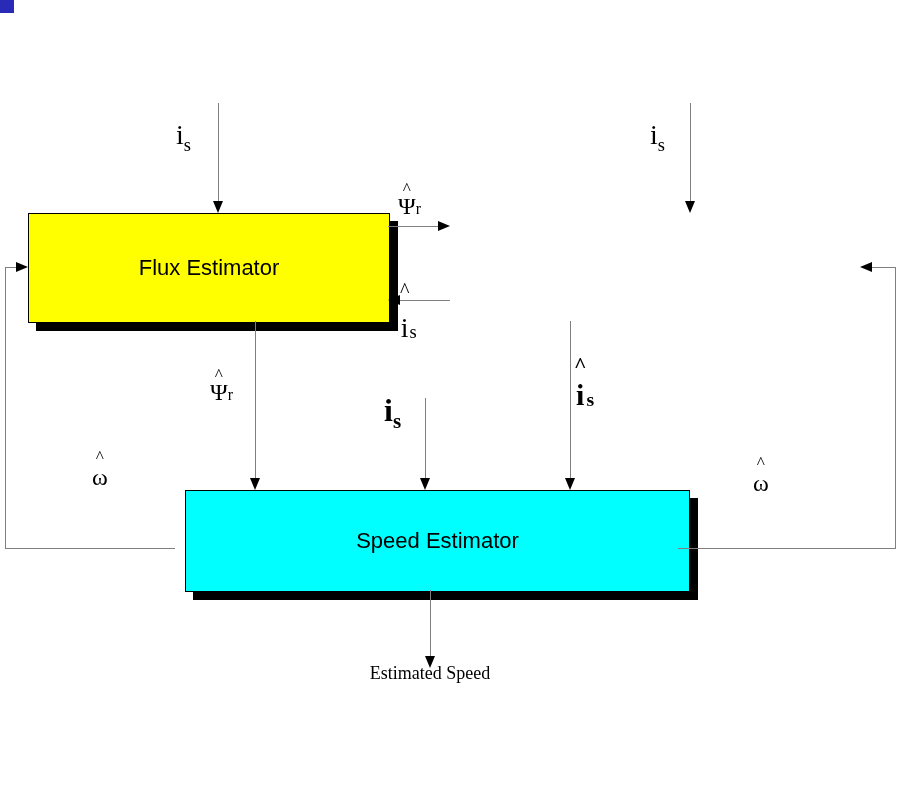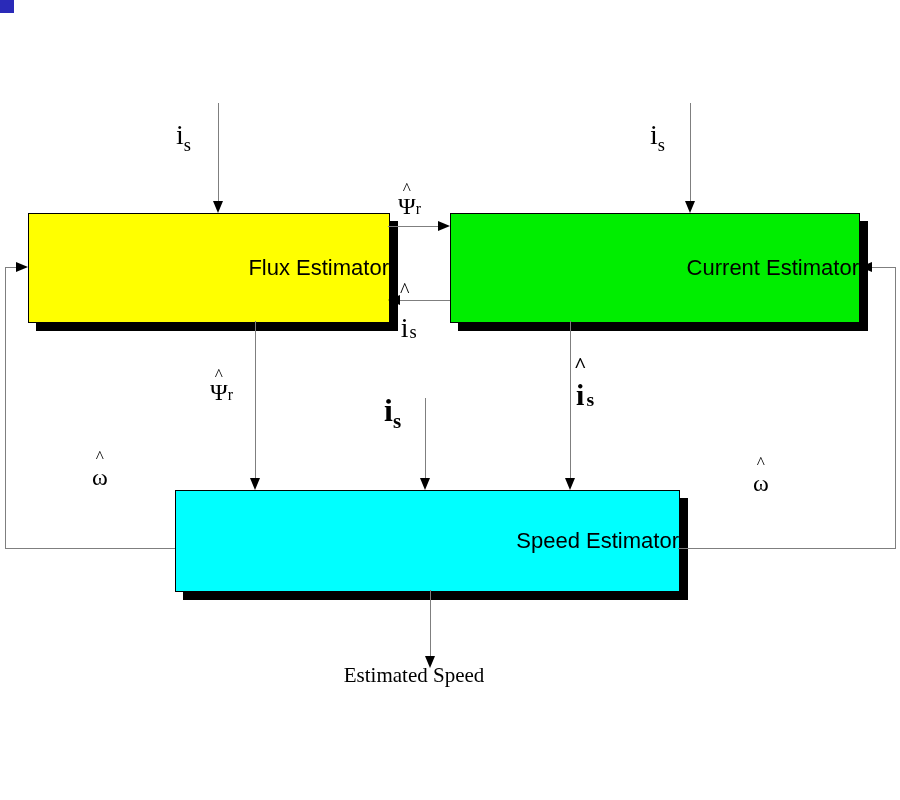--- a/index.html
+++ b/index.html
@@ -15,26 +15,26 @@
   .marker { position: absolute; background: #2a2ab8; }
   .m1 { left: 0; top: 8; width: 14px; height: 13px; }
   .m2 { left: 0; top: 36; width: 10px; height: 13px; }
 
   .box {
     position: absolute;
     border: 1px solid #000;
     box-shadow: 8px 8px 0 #000;
     display: flex;
     align-items: center;
-    justify-content: flex-end;
+    justify-content: center;
     font-size: 22px;
   }
   .flux    { left: 28px;  top: 213px; width: 360px; height: 108px; }
   .current { left: 450px; top: 213px; width: 408px; height: 108px; }
-  .speed   { left: 175px; top: 490px; width: 503px; height: 100px; }
+  .speed   { left: 185px; top: 490px; width: 503px; height: 100px; }
 
   .vline { position: absolute; width: 1px;  background: #7f7f7f; }
   .hline { position: absolute; height: 1px; background: #7f7f7f; }
   .arr   { position: absolute; width: 0; height: 0; }
   .arr.down  { border-left: 5px solid transparent; border-right: 5px solid transparent; border-top: 12px solid #000; }
   .arr.right { border-top: 5px solid transparent; border-bottom: 5px solid transparent; border-left: 12px solid #000; }
   .arr.left  { border-top: 5px solid transparent; border-bottom: 5px solid transparent; border-right: 12px solid #000; }
 
   .sig { position: absolute; line-height: 1.05; white-space: nowrap; font-family: Liberation Serif, serif; }
   .stack { display: inline-flex; flex-direction: column; align-items: center; line-height: 1; vertical-align: bottom; }
@@ -46,23 +46,20 @@
 </head>
 <body>
 
 <div class="canvas">
 
   <div class="marker m1"></div>
   <div class="marker m2"></div>
 
   <div class="box flux" style="background: rgb(255, 255, 0);">
     <span>Flux Estimator</span>
-  </div>
-  <div class="box current" style="background: rgb(0, 238, 0);">
-    <span>Current Estimator</span>
   </div>
   <div class="box speed" style="background: rgb(0, 255, 255);">
     <span>Speed Estimator</span>
   </div>
 
   <div class="vline" style="left:218px;top:103px;height:100px"></div>
   <div class="arr down" style="left:213px;top:201px"></div>
 
   <div class="vline" style="left:690px;top:103px;height:100px"></div>
   <div class="arr down" style="left:685px;top:201px"></div>
@@ -142,15 +139,15 @@
     </span>
   </div>
 
   <div class="sig" style="left:753px;top:458px;font-size:24px">
     <span class="stack">
       <span class="hat" style="margin-bottom:3px">^</span>
       <span>ω</span>
     </span>
   </div>
 
-  <div class="sig center300" style="left:264px;top:664px;font-size:21px">Estimated Speed</div>
+  <div class="sig center300" style="left:280px;top:664px;font-size:18px">Estimated Speed</div>
 
 </div>
 
 </body></html>

